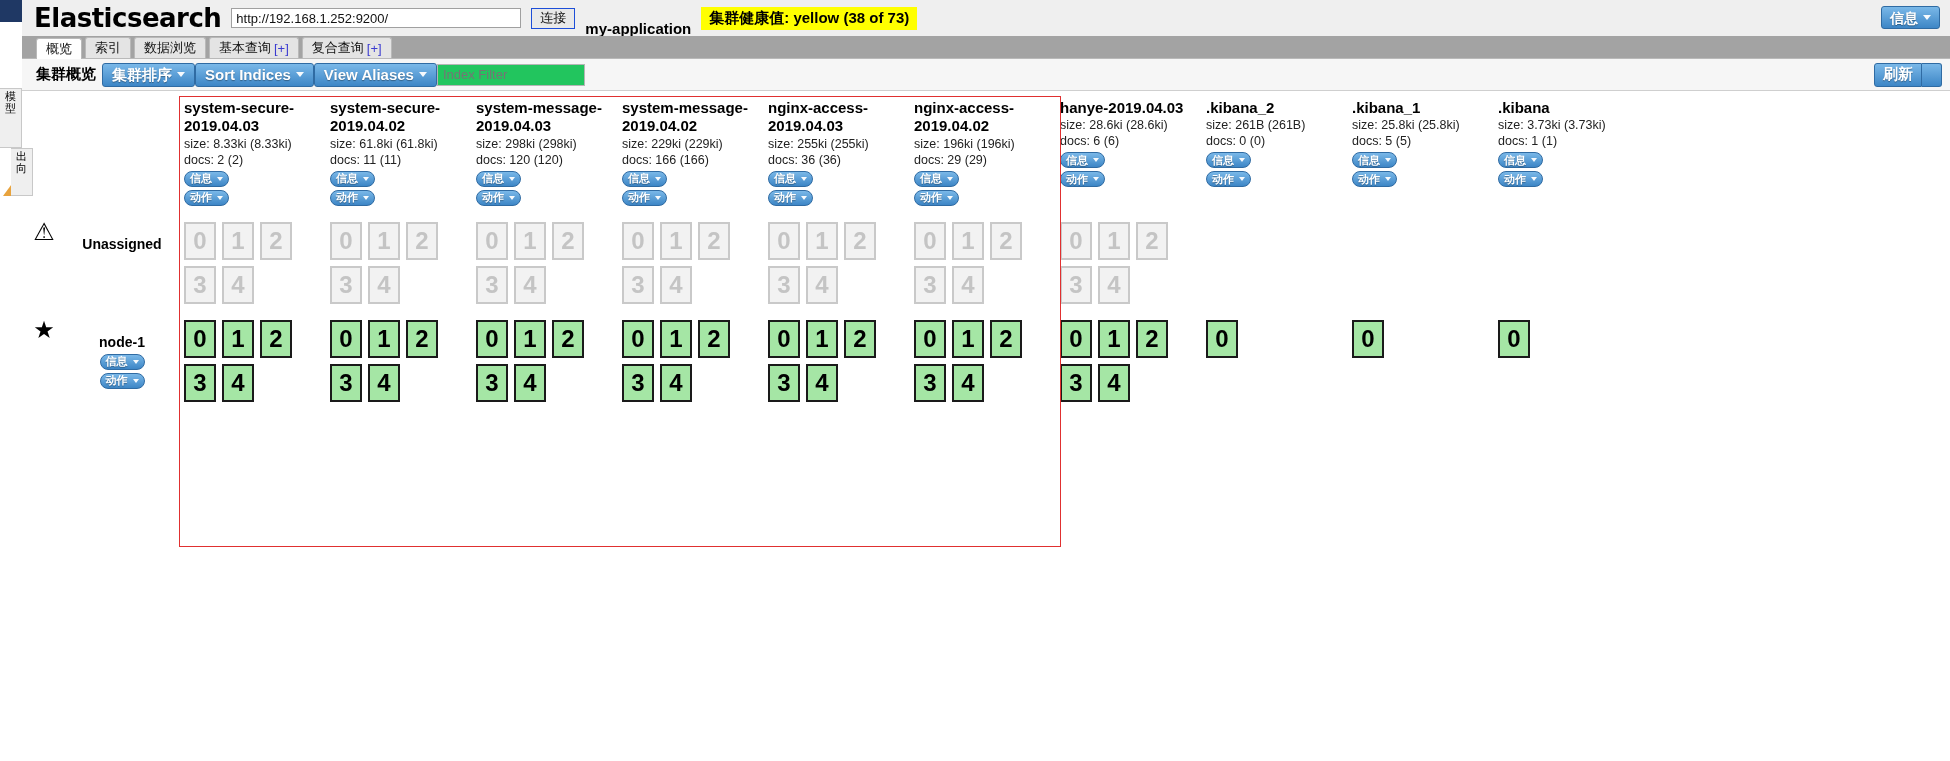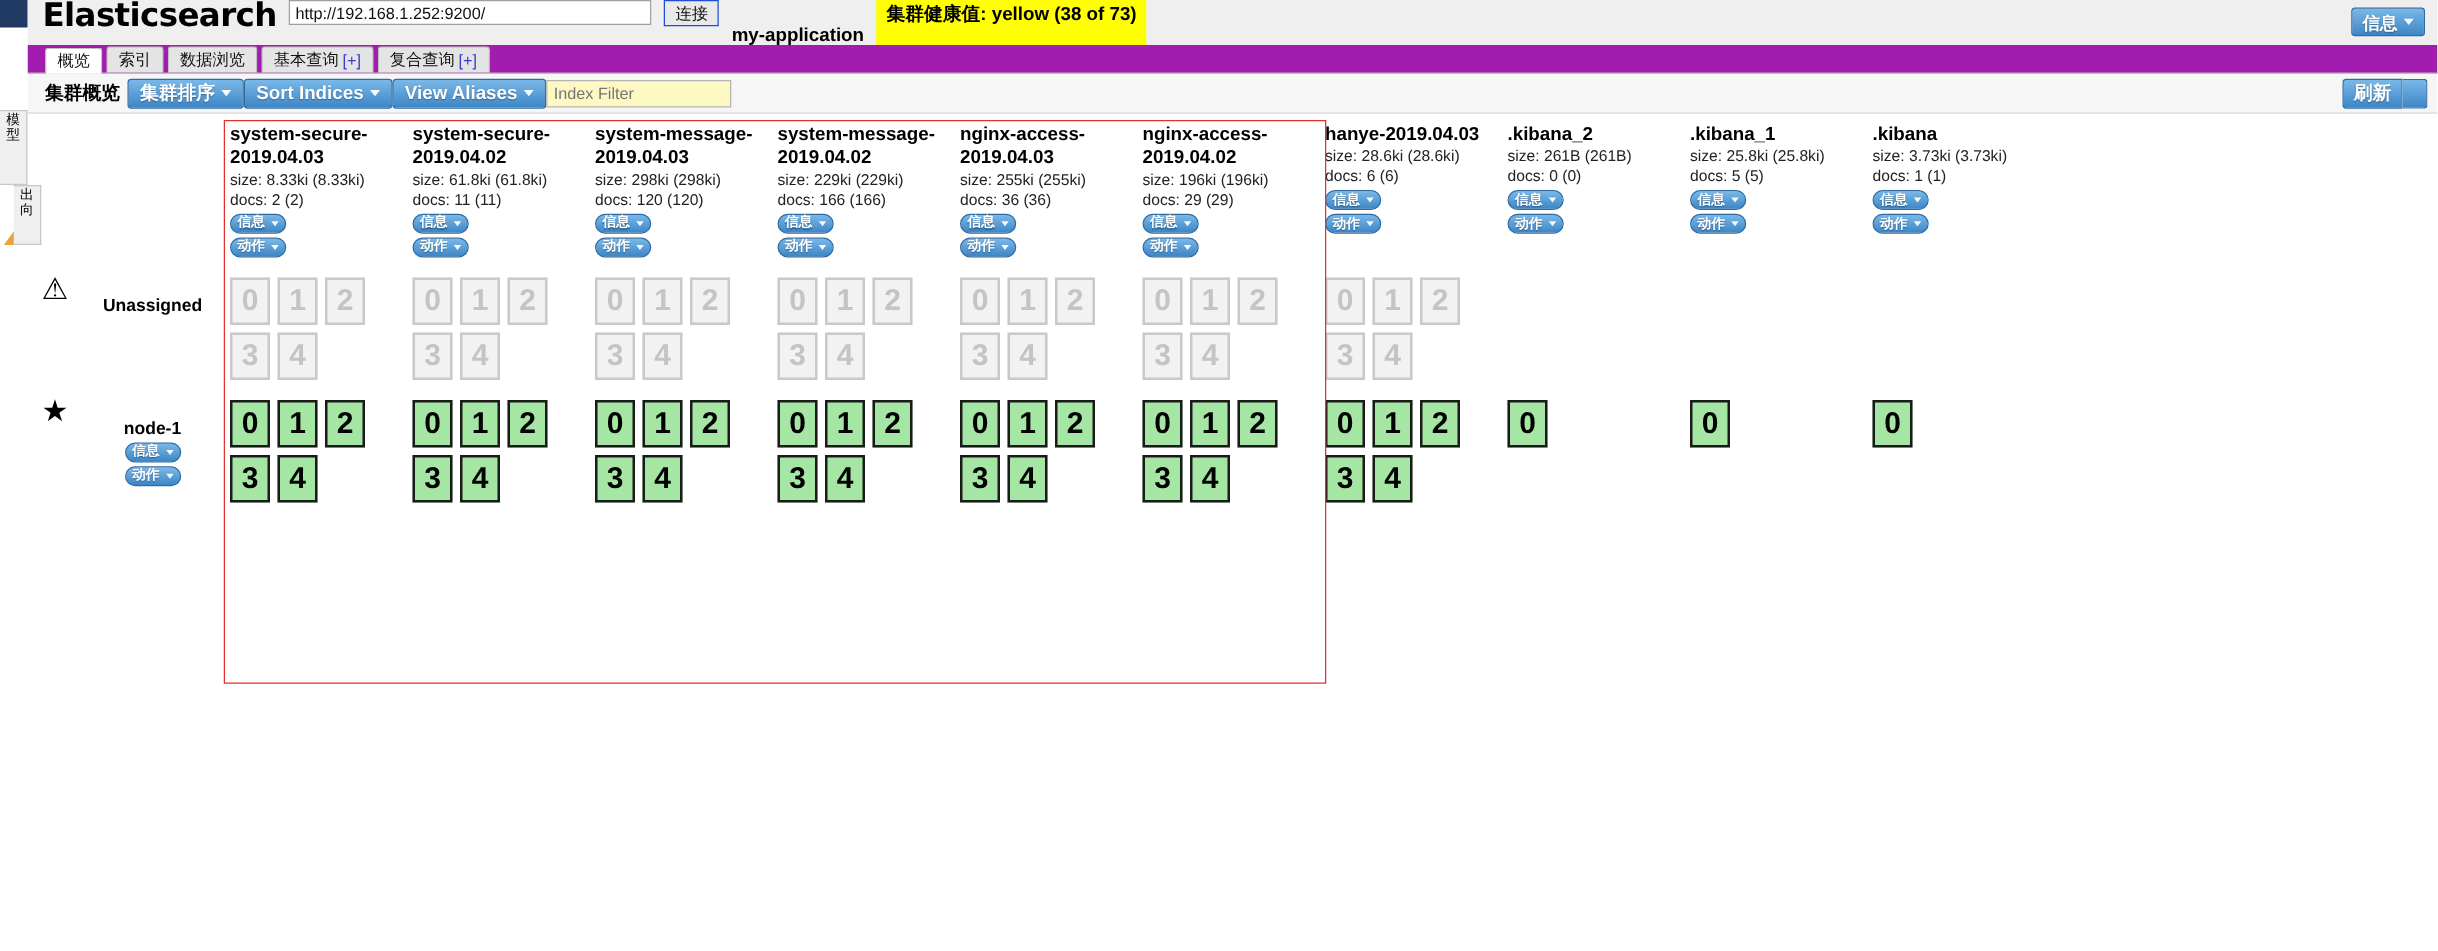--- a/index.html
+++ b/index.html
@@ -28,21 +28,21 @@
   #left-strip .chip.two { top:148px; height:48px;margin-left:11px; }
   #left-strip .tri {
     position:absolute; left:3px; top:92px; width:0; height:0;
     border-left:11px solid transparent; border-bottom:15px solid #e8a33d;
   }
 
   
   #header {
     position:absolute; left:22px; top:0; right:0; height:36px;
     background:#efefef;
-    display:flex; gap:10px; padding:0 8px 0 12px;
+    display:flex; align-items:center; gap:10px; padding:0 8px 0 12px;
   }
   #brand {
     font-size:26px; font-weight:bold; letter-spacing:-0.5px;
     color:#000; font-family:"DejaVu Sans", sans-serif; line-height:1;
     white-space:nowrap;
   }
   #host-input {
     width:290px; height:20px; font-size:13px; padding:1px 4px;
     border:1px solid #a0a0a0; background:#fff; color:#111;
     font-family:"Liberation Sans", sans-serif;
@@ -74,42 +74,42 @@
   .btn-lg { height:24px; font-size:15px; padding:0 9px; }
   .btn-md { height:23px; font-size:14px; padding:0 8px; }
   .btn-sm { height:16px; font-size:11px; padding:0 5px; border-radius:9px; }
   .btn-sm .caret { border-left-width:3px;border-right-width:3px;border-top-width:4px; }
 
   #info-top { position:absolute; right:10px; top:6px; }
 
   
   #tabbar {
     position:absolute; left:22px; top:36px; right:0; height:23px;
-    background:#a21caf; border-bottom:1px solid #b9b9b9;
+    background:#a3a3a3; border-bottom:1px solid #b9b9b9;
     display:flex; align-items:flex-end; padding-left:14px; gap:3px;
   }
   .tab {
     height:21px; padding:0 9px; font-size:13px; color:#111;
     background:#e4e4e4; border:1px solid #b9b9b9; border-bottom:none;
     border-radius:3px 3px 0 0; display:flex; align-items:center;
     cursor:pointer; white-space:nowrap;
   }
   .tab.active { background:#fff; position:relative; top:1px; }
   .tab .plus { color:#3b3bd0; margin-left:3px; }
 
   
   #toolbar {
     position:absolute; left:22px; top:59px; right:0; height:32px;
     background:#f6f6f6; border-bottom:1px solid #cfcfcf;
     display:flex; align-items:center; gap:0; padding:0 8px 0 14px;
   }
   #toolbar-title { font-size:15px; font-weight:bold; color:#000; margin-right:6px; white-space:nowrap; }
   #index-filter {
     width:148px; height:22px; font-size:13px; padding:1px 5px;
-    border:1px solid #b5b5b5; background:#fef9c3; color:#333;
+    border:1px solid #b5b5b5; background:#22c55e; color:#333;
     font-family:"Liberation Sans", sans-serif;
   }
   #toolbar-spacer { flex:1 1 auto; }
   #refresh-split { display:flex; align-items:stretch; }
   #refresh-btn {
     height:24px; font-size:15px; padding:0 8px; border-radius:3px 0 0 3px;
     background:linear-gradient(#7ab8e8,#3d86c6); border:1px solid #2f6ba3;
     color:#fff; font-weight:bold; text-shadow:0 1px 1px rgba(0,0,0,.35); cursor:pointer;
     display:flex; align-items:center;
   }

